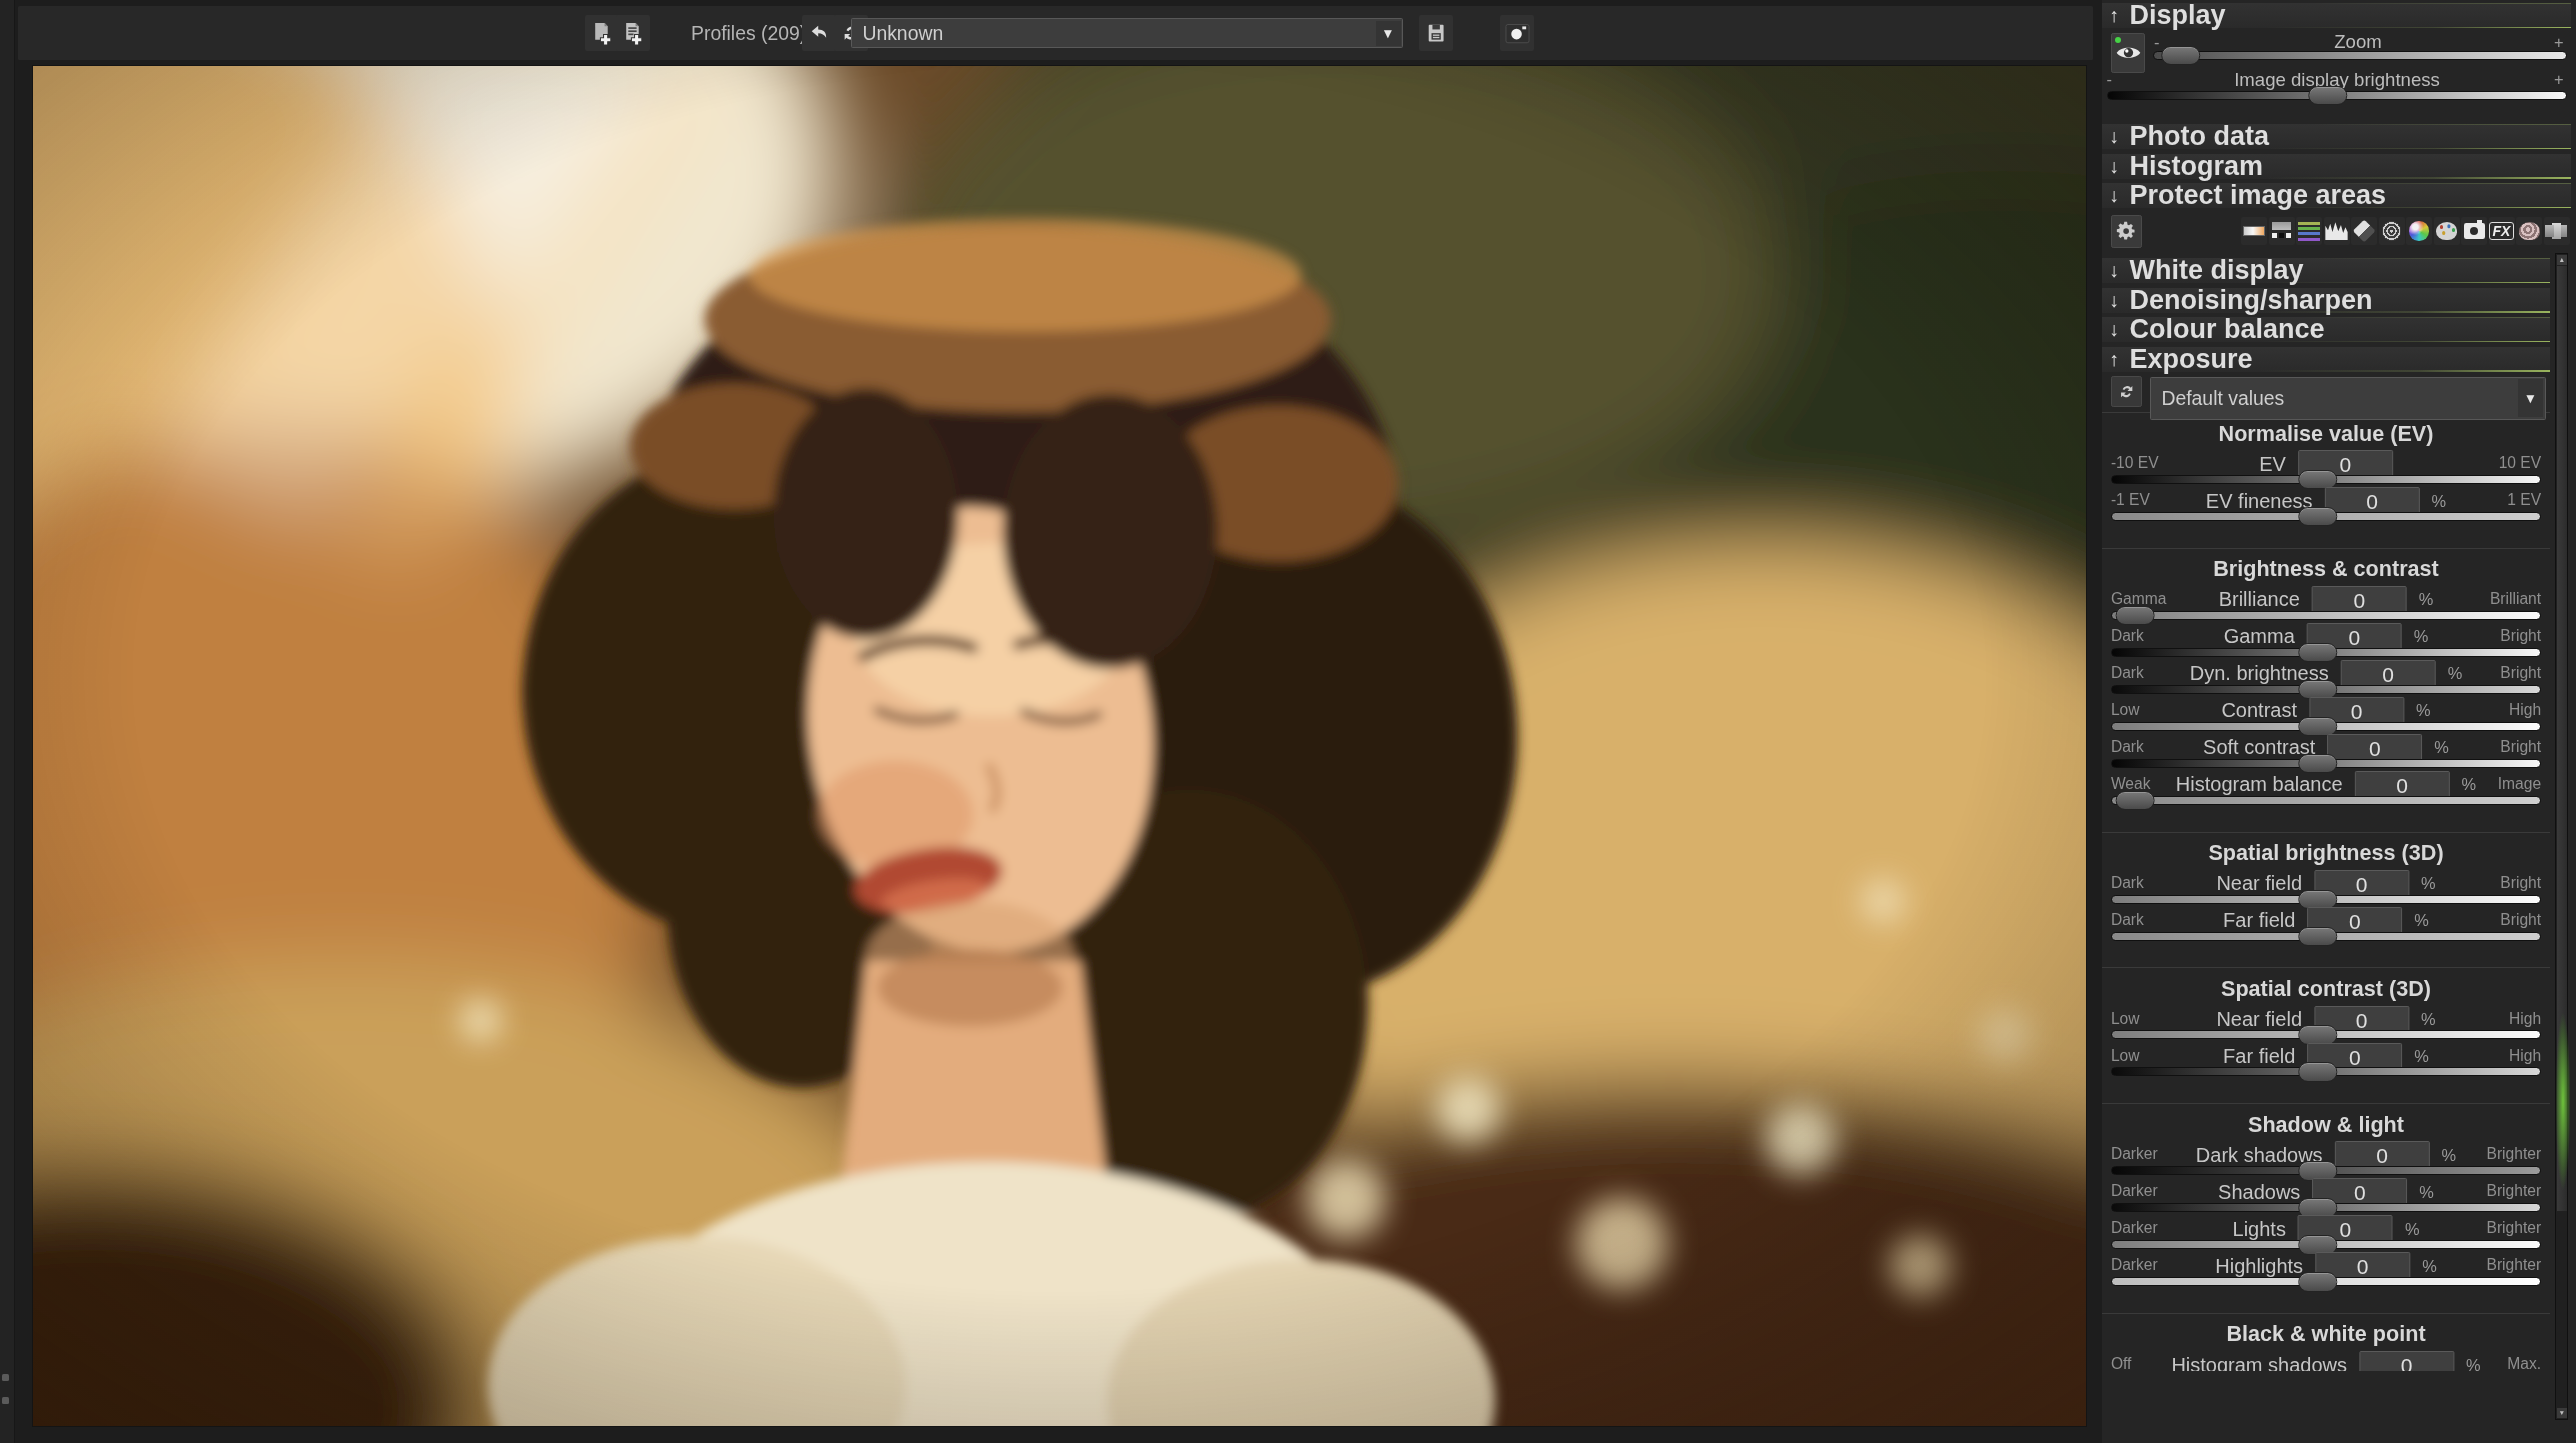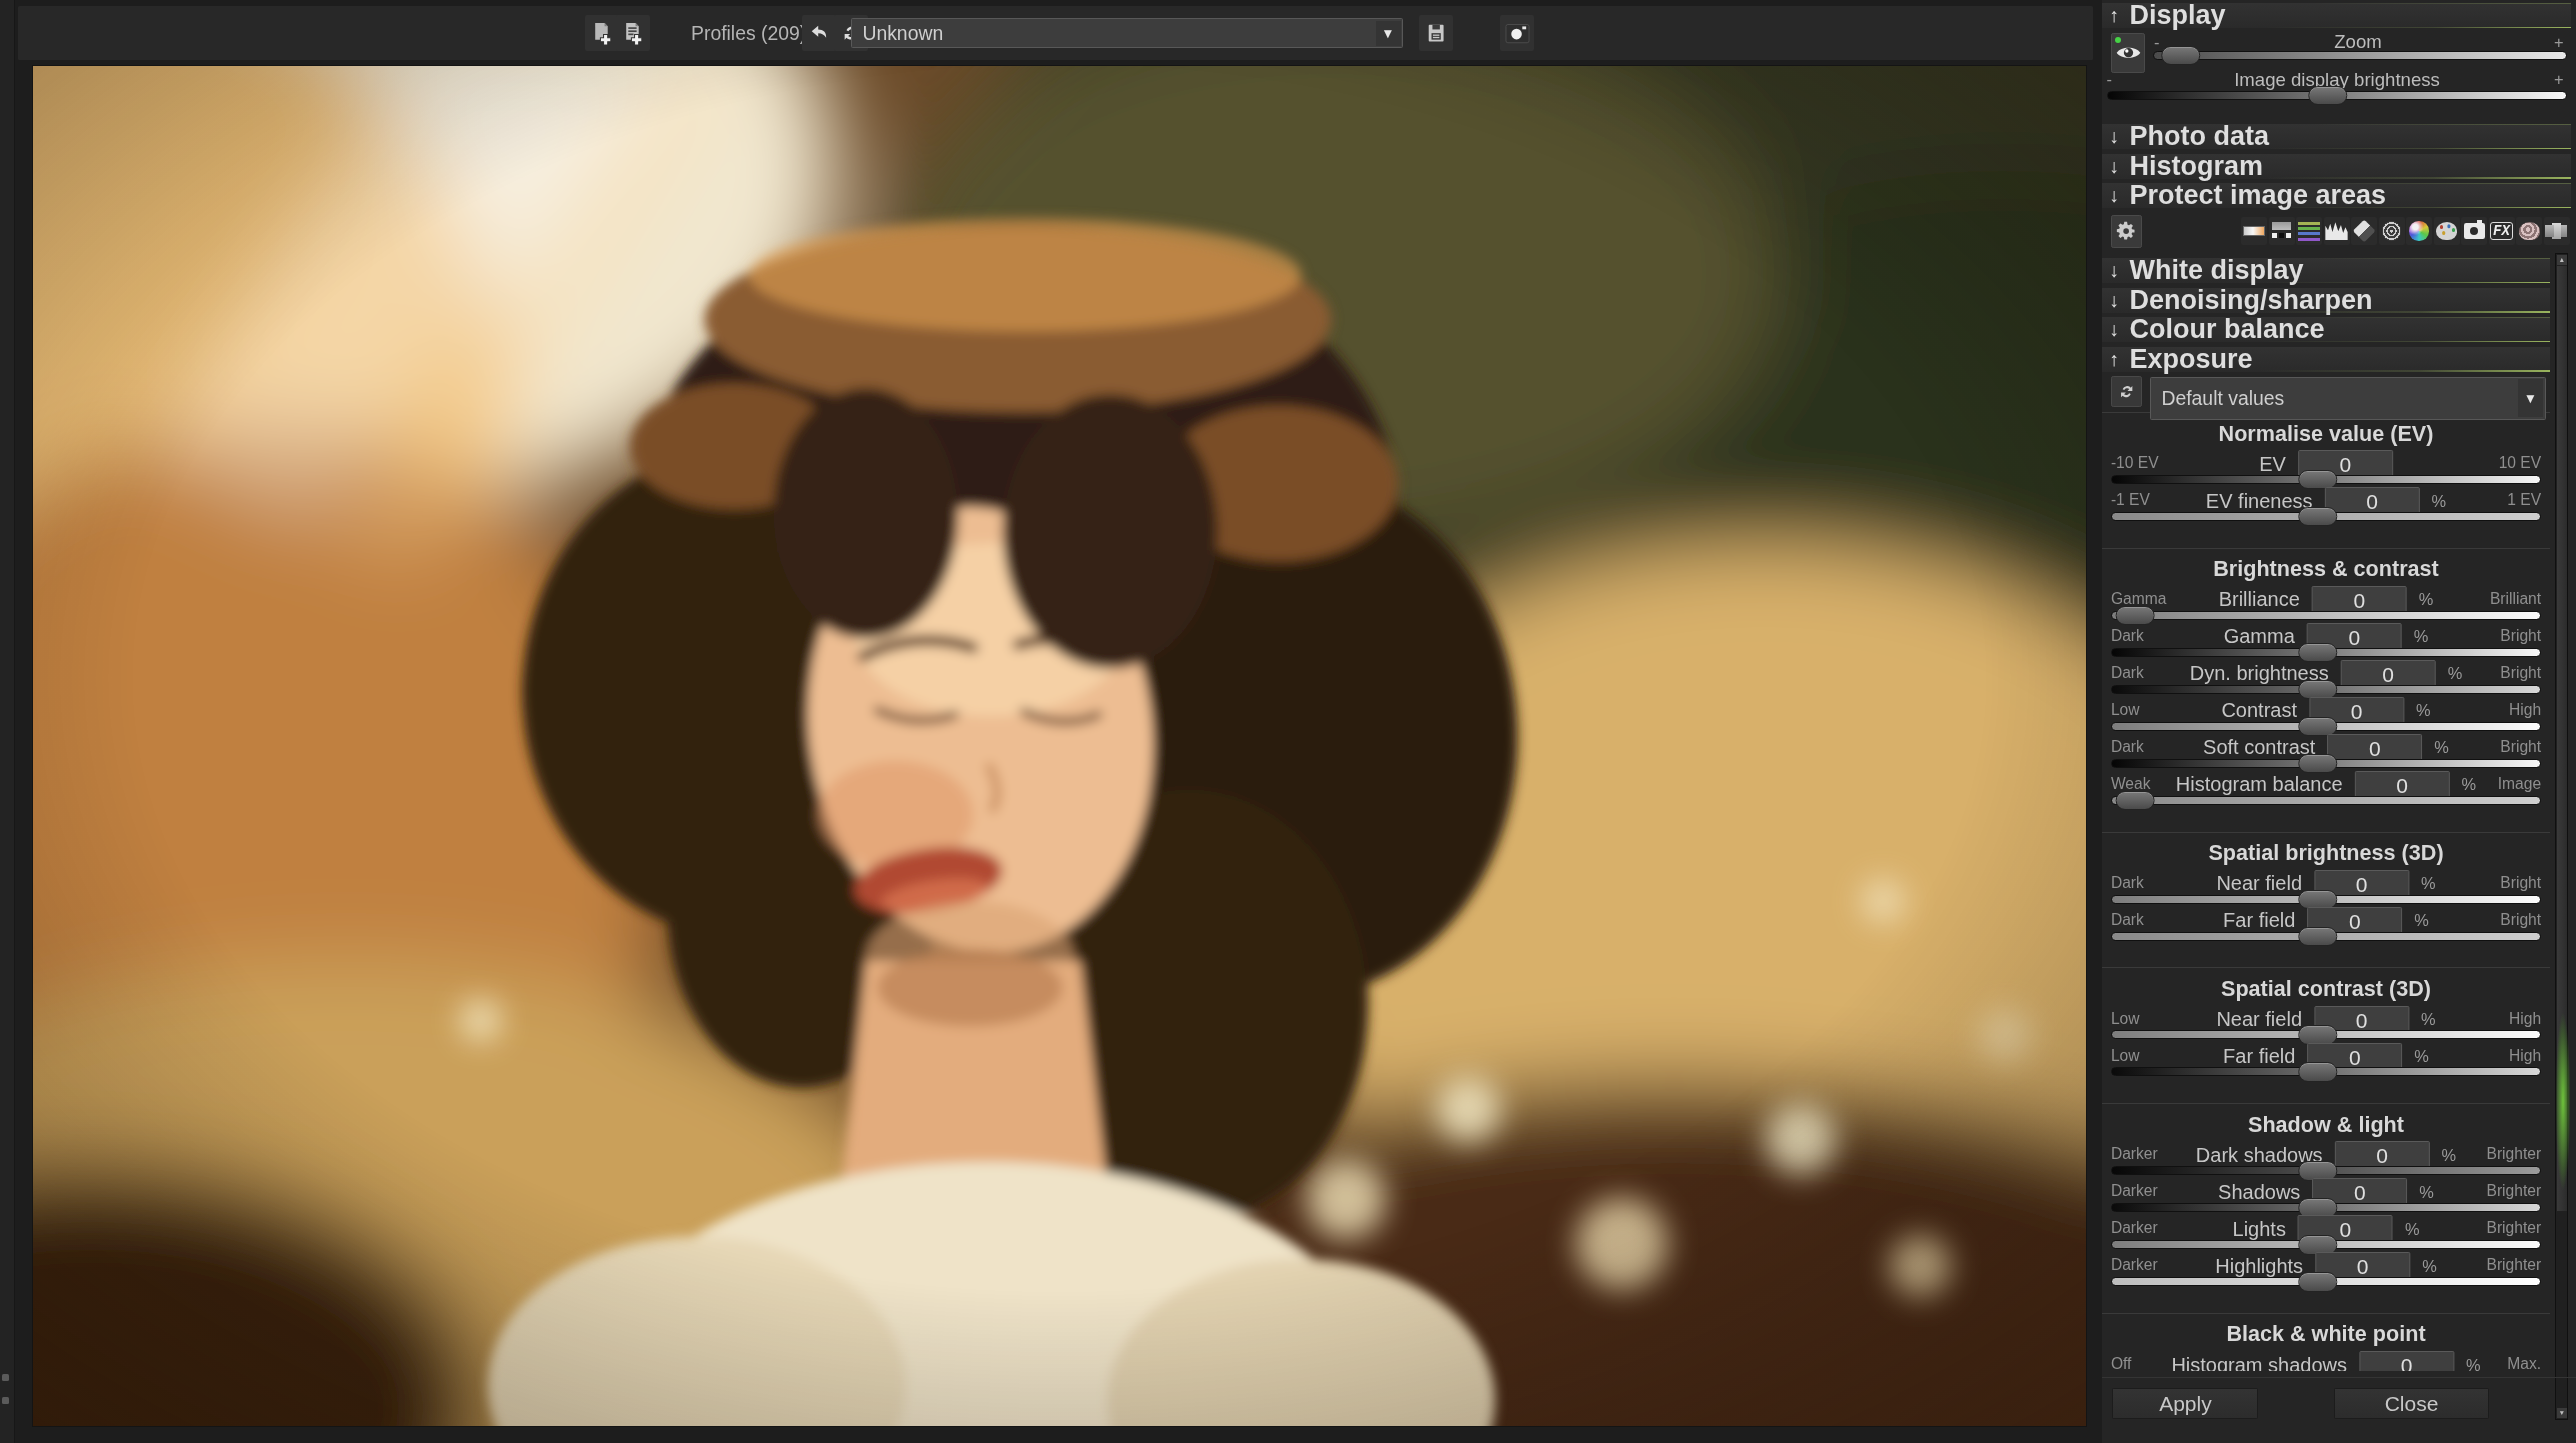--- a/index.html
+++ b/index.html
@@ -54,21 +54,21 @@
   .t-dg{background:linear-gradient(to right,#070707,#9b9b9b);}
   .t-lw{background:linear-gradient(to right,#bdbdbd,#ffffff);}
 
   #top-sections{position:absolute;left:0;top:124px;width:469px;}
 
   
   .tabrow{position:absolute;left:0;top:215px;width:474px;height:33px;}
   .gear-tile{position:absolute;left:9px;top:0;width:31px;height:33px;background:#3a3a3a;border:0.7px solid #4a4a4a;
     border-radius:2.2px;display:flex;align-items:center;justify-content:center;}
   #tabs{position:absolute;left:139px;top:2.2px;display:flex;gap:1.5px;}
-  .tab{width:26px;height:28px;background:#2b2b2b;border-radius:2.2px;display:flex;align-items:center;justify-content:center;font-family:Liberation Mono, monospace;}
+  .tab{width:26px;height:28px;background:#2b2b2b;border-radius:2.2px;display:flex;align-items:center;justify-content:center;}
   .tab .g{display:block;}
   .ic-white-balance-icon .g{width:21.6px;height:9.7px;border:0.7px solid #666;background:linear-gradient(to right,#cacaca,#f8f8f8 45%,#f0a860);}
   .ic-denoise-icon .g{width:19.4px;height:18px;background-repeat:no-repeat;background-image:
     linear-gradient(#9a9a9a,#bdbdbd),linear-gradient(#f0f0f0,#f0f0f0),linear-gradient(#0e0e0e,#0e0e0e),linear-gradient(#f0f0f0,#f0f0f0);
     background-size:19.4px 8.2px,5.2px 5.2px,5.2px 5.2px,5.2px 5.2px;background-position:0 0,0.7px 11.2px,7.4px 11.2px,14px 11.2px;}
   .ic-colour-balance-icon .g{width:22.3px;height:20px;background-repeat:no-repeat;background-image:
     linear-gradient(#a4b354,#a4b354),linear-gradient(#68b14c,#68b14c),linear-gradient(#5878c8,#5878c8),linear-gradient(#9058c8,#9058c8);
     background-size:22.3px 3px;background-position:0 0.7px,0 6px,0 11.2px,0 16.4px;}
   .ic-exposure-icon .g{width:22.3px;height:18px;background:#e9e9e9;
     clip-path:polygon(0 100%,0 20%,12% 45%,22% 8%,32% 55%,45% 0,58% 50%,70% 16%,80% 60%,90% 28%,100% 55%,100% 100%);}
@@ -612,19 +612,15 @@
         </div>
     </div>
 
     <div class="vscroll">
       <span class="vs-arrow" style="top:0.7px">▲</span>
       <div class="vs-thumb"></div>
       <div class="vs-glow"></div>
       <span class="vs-arrow" style="bottom:0.7px">▼</span>
     </div>
 
-    <div class="panel-footer">
-      <div class="btn" id="apply-btn">Apply</div>
-      <div class="btn" id="close-btn">Close</div>
-    </div>
   </div>
 </div>
 
 
 </body></html>

